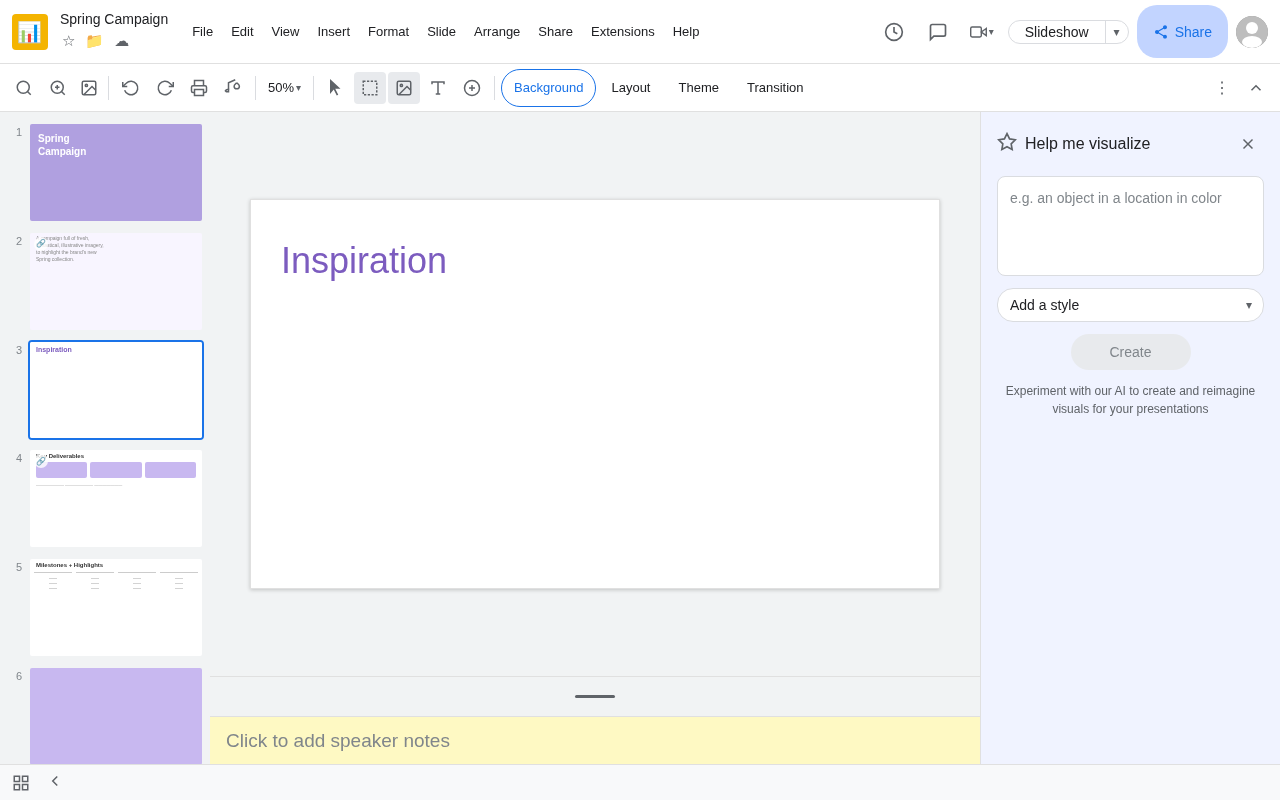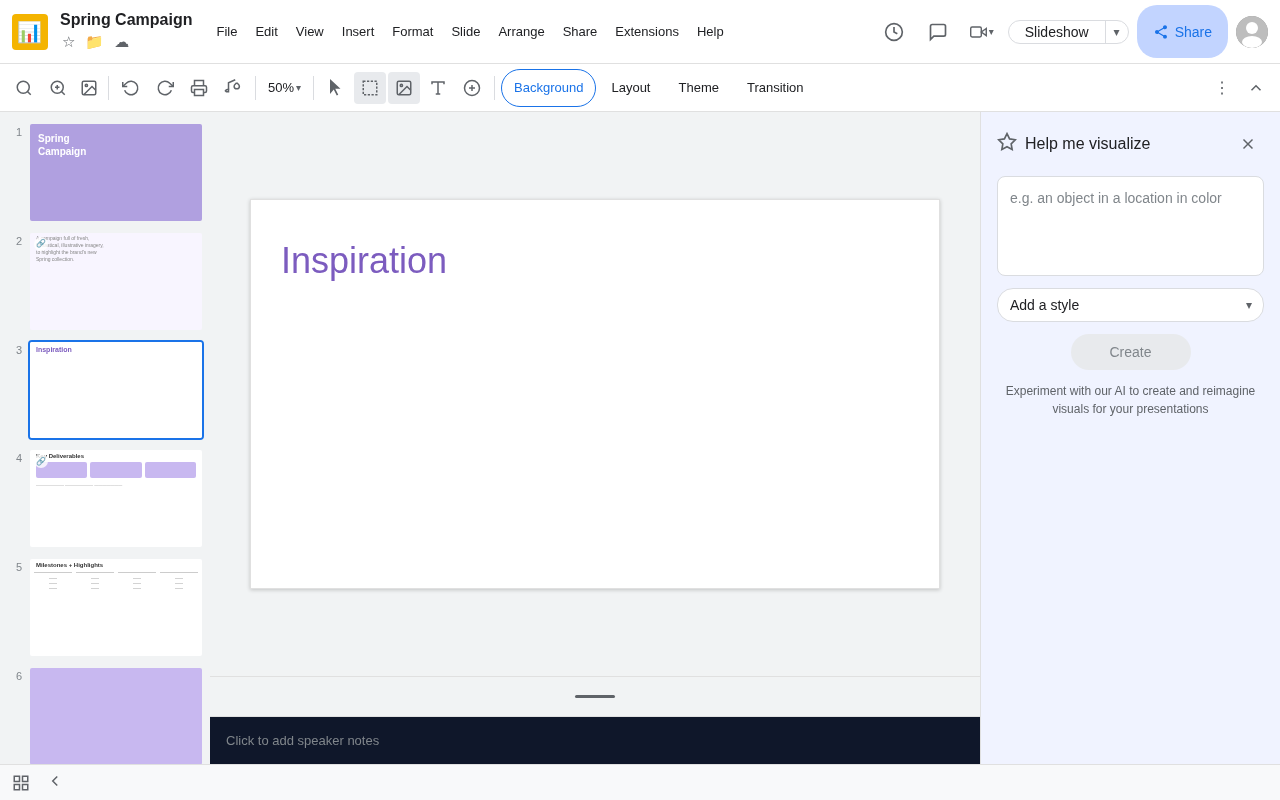--- a/index.html
+++ b/index.html
@@ -25,22 +25,22 @@
       color: #fff;
       flex-shrink: 0;
     }
     .title-area {
       display: flex;
       flex-direction: column;
       margin-left: 4px;
       flex-shrink: 0;
     }
     .doc-title {
-      font-size: 16px;
-      font-weight: 700;
+      font-size: 14px;
+      font-weight: 400;
       color: #202124;
       line-height: 1.2;
     }
     .title-icons {
       display: flex;
       gap: 6px;
       margin-top: 2px;
       align-items: center;
     }
     .title-icon-btn {
@@ -311,27 +311,27 @@
       gap: 8px;
       border-top: 1px solid #e0e0e0;
     }
     .slide-progress {
       width: 40px; height: 3px; background: #5f6368; border-radius: 2px;
     }
 
     
     .notes-bar {
       height: 48px;
-      background: #0f172a;
+      background: #fef9c3;
       display: flex;
       align-items: center;
       padding: 4px 16px;
       border-top: 1px solid #e0e0e0;
       color: #80868b;
-      font-size: 13px;
+      font-size: 19px;
       flex-shrink: 0;
       cursor: text;
     }
 
     
     .bottom-bar {
       height: 36px;
       background: #f8f9fa;
       display: flex;
       align-items: center;

